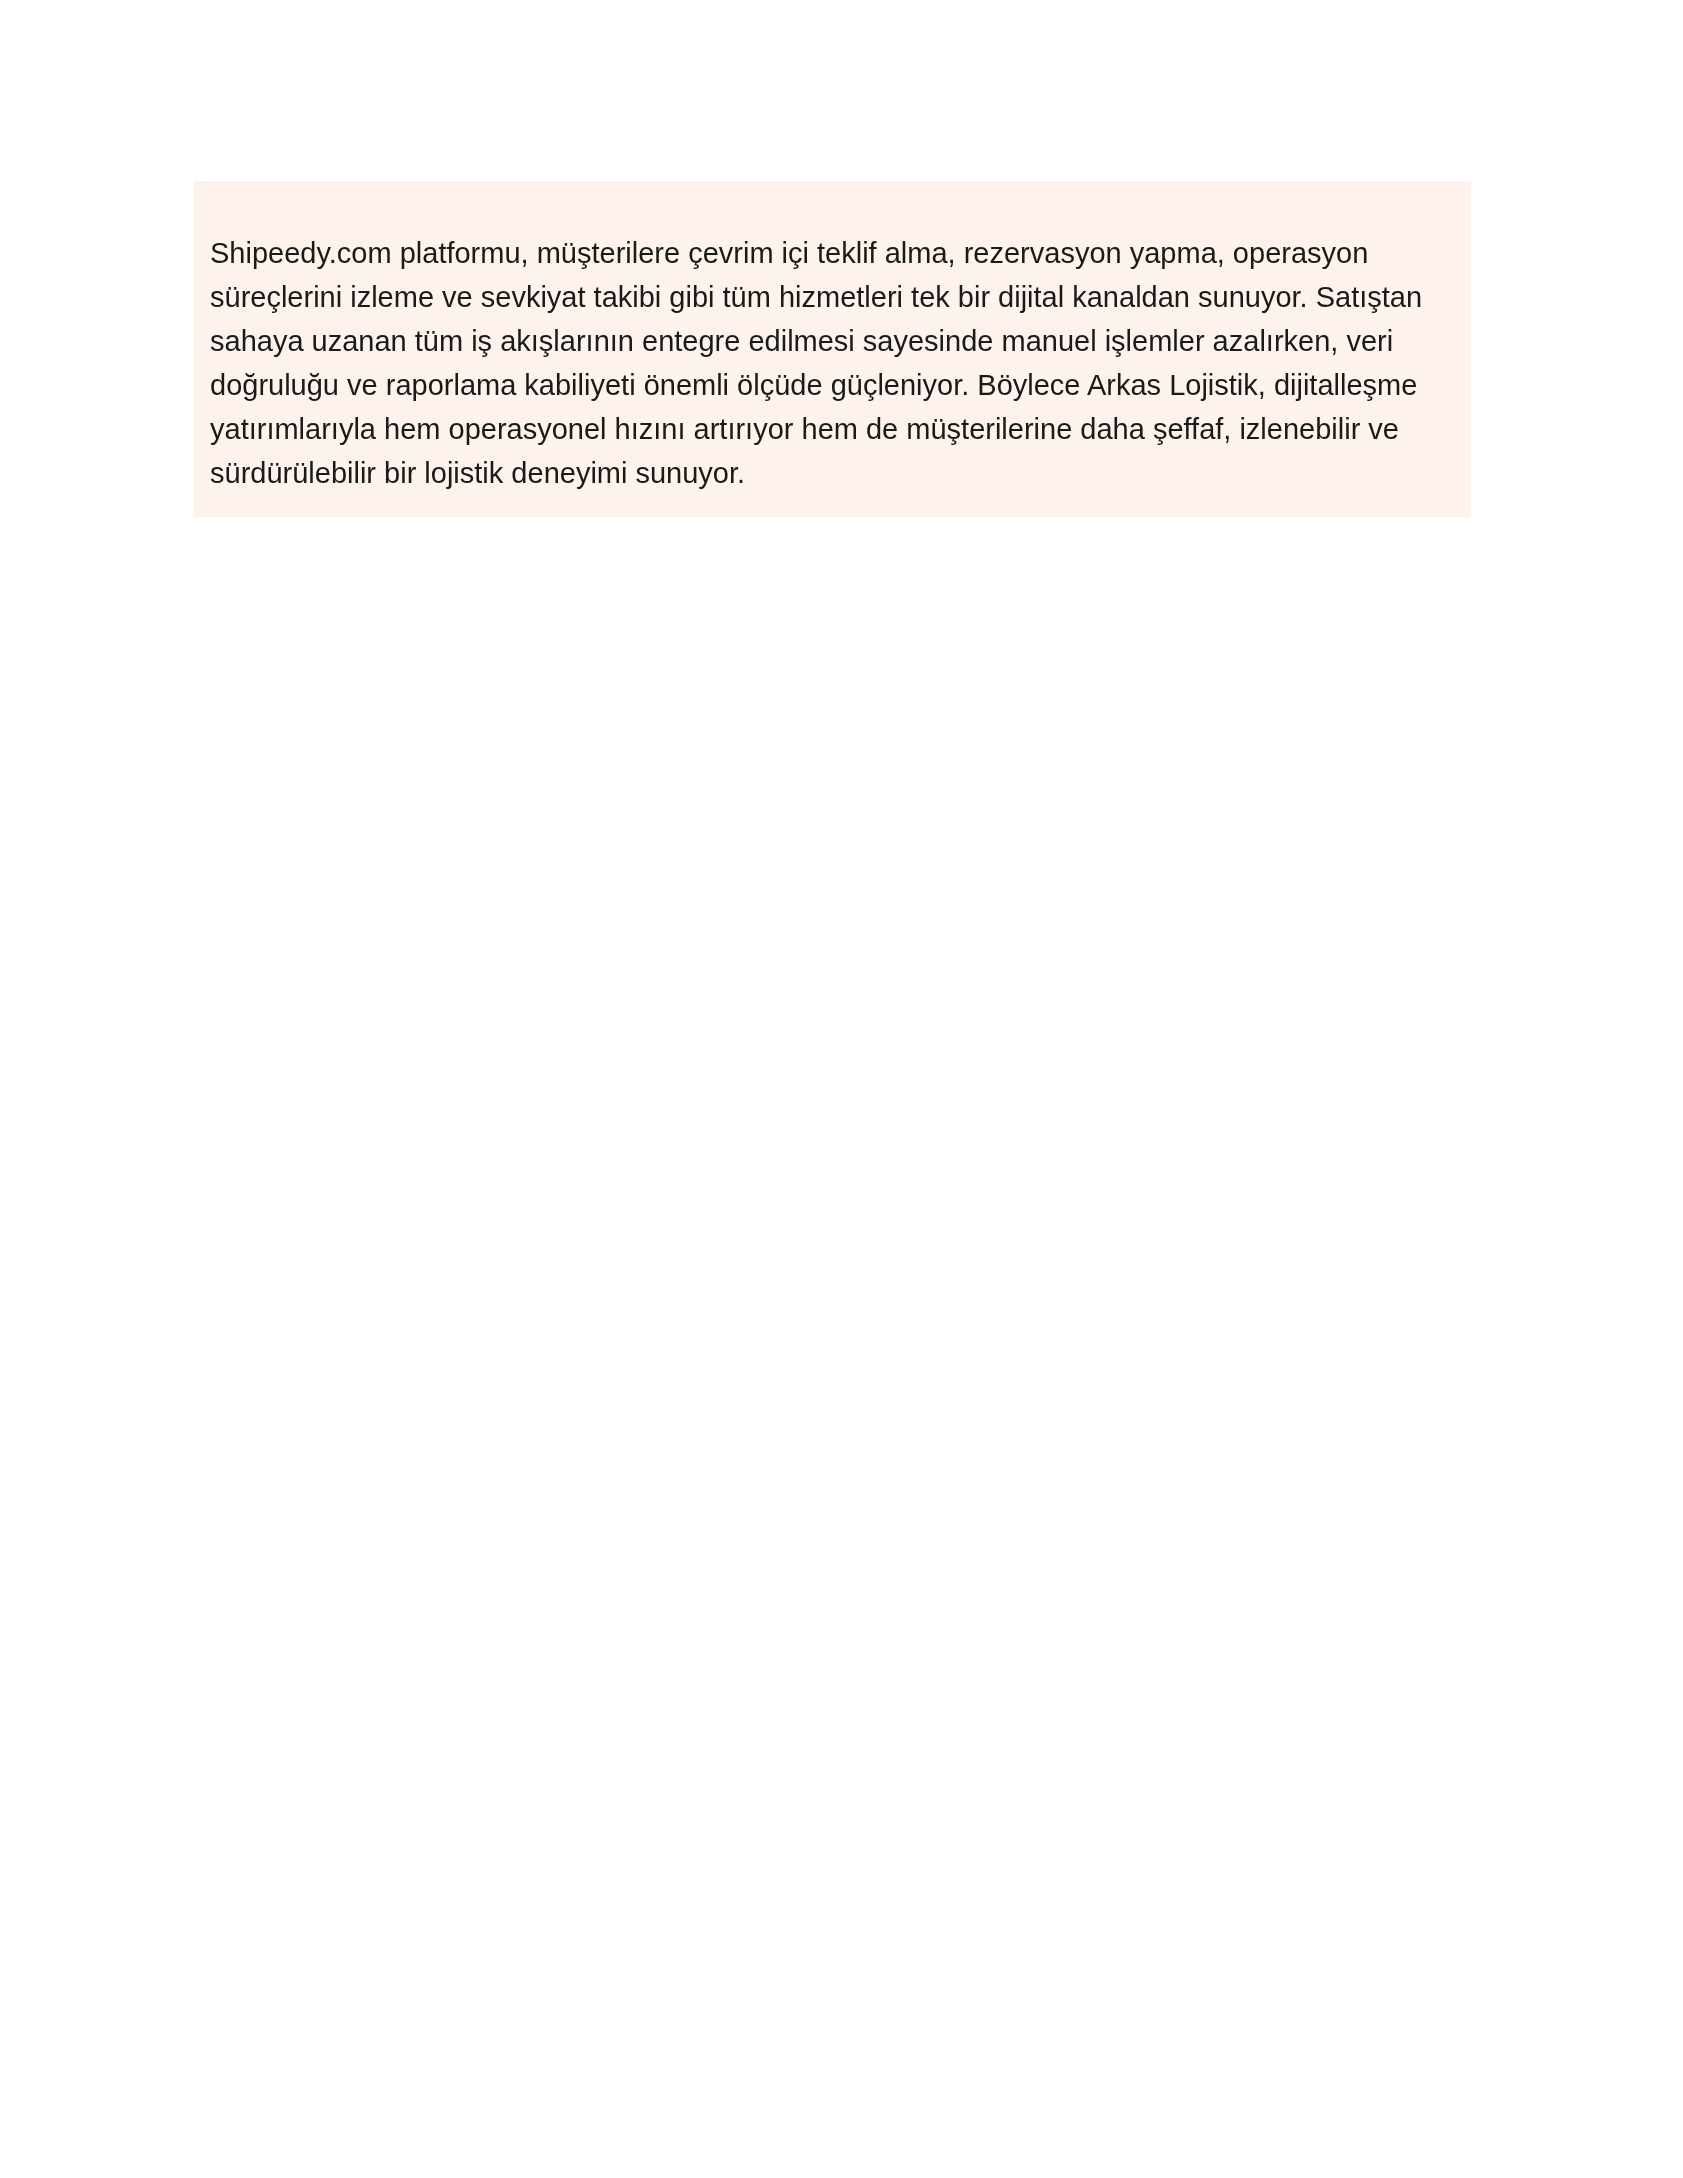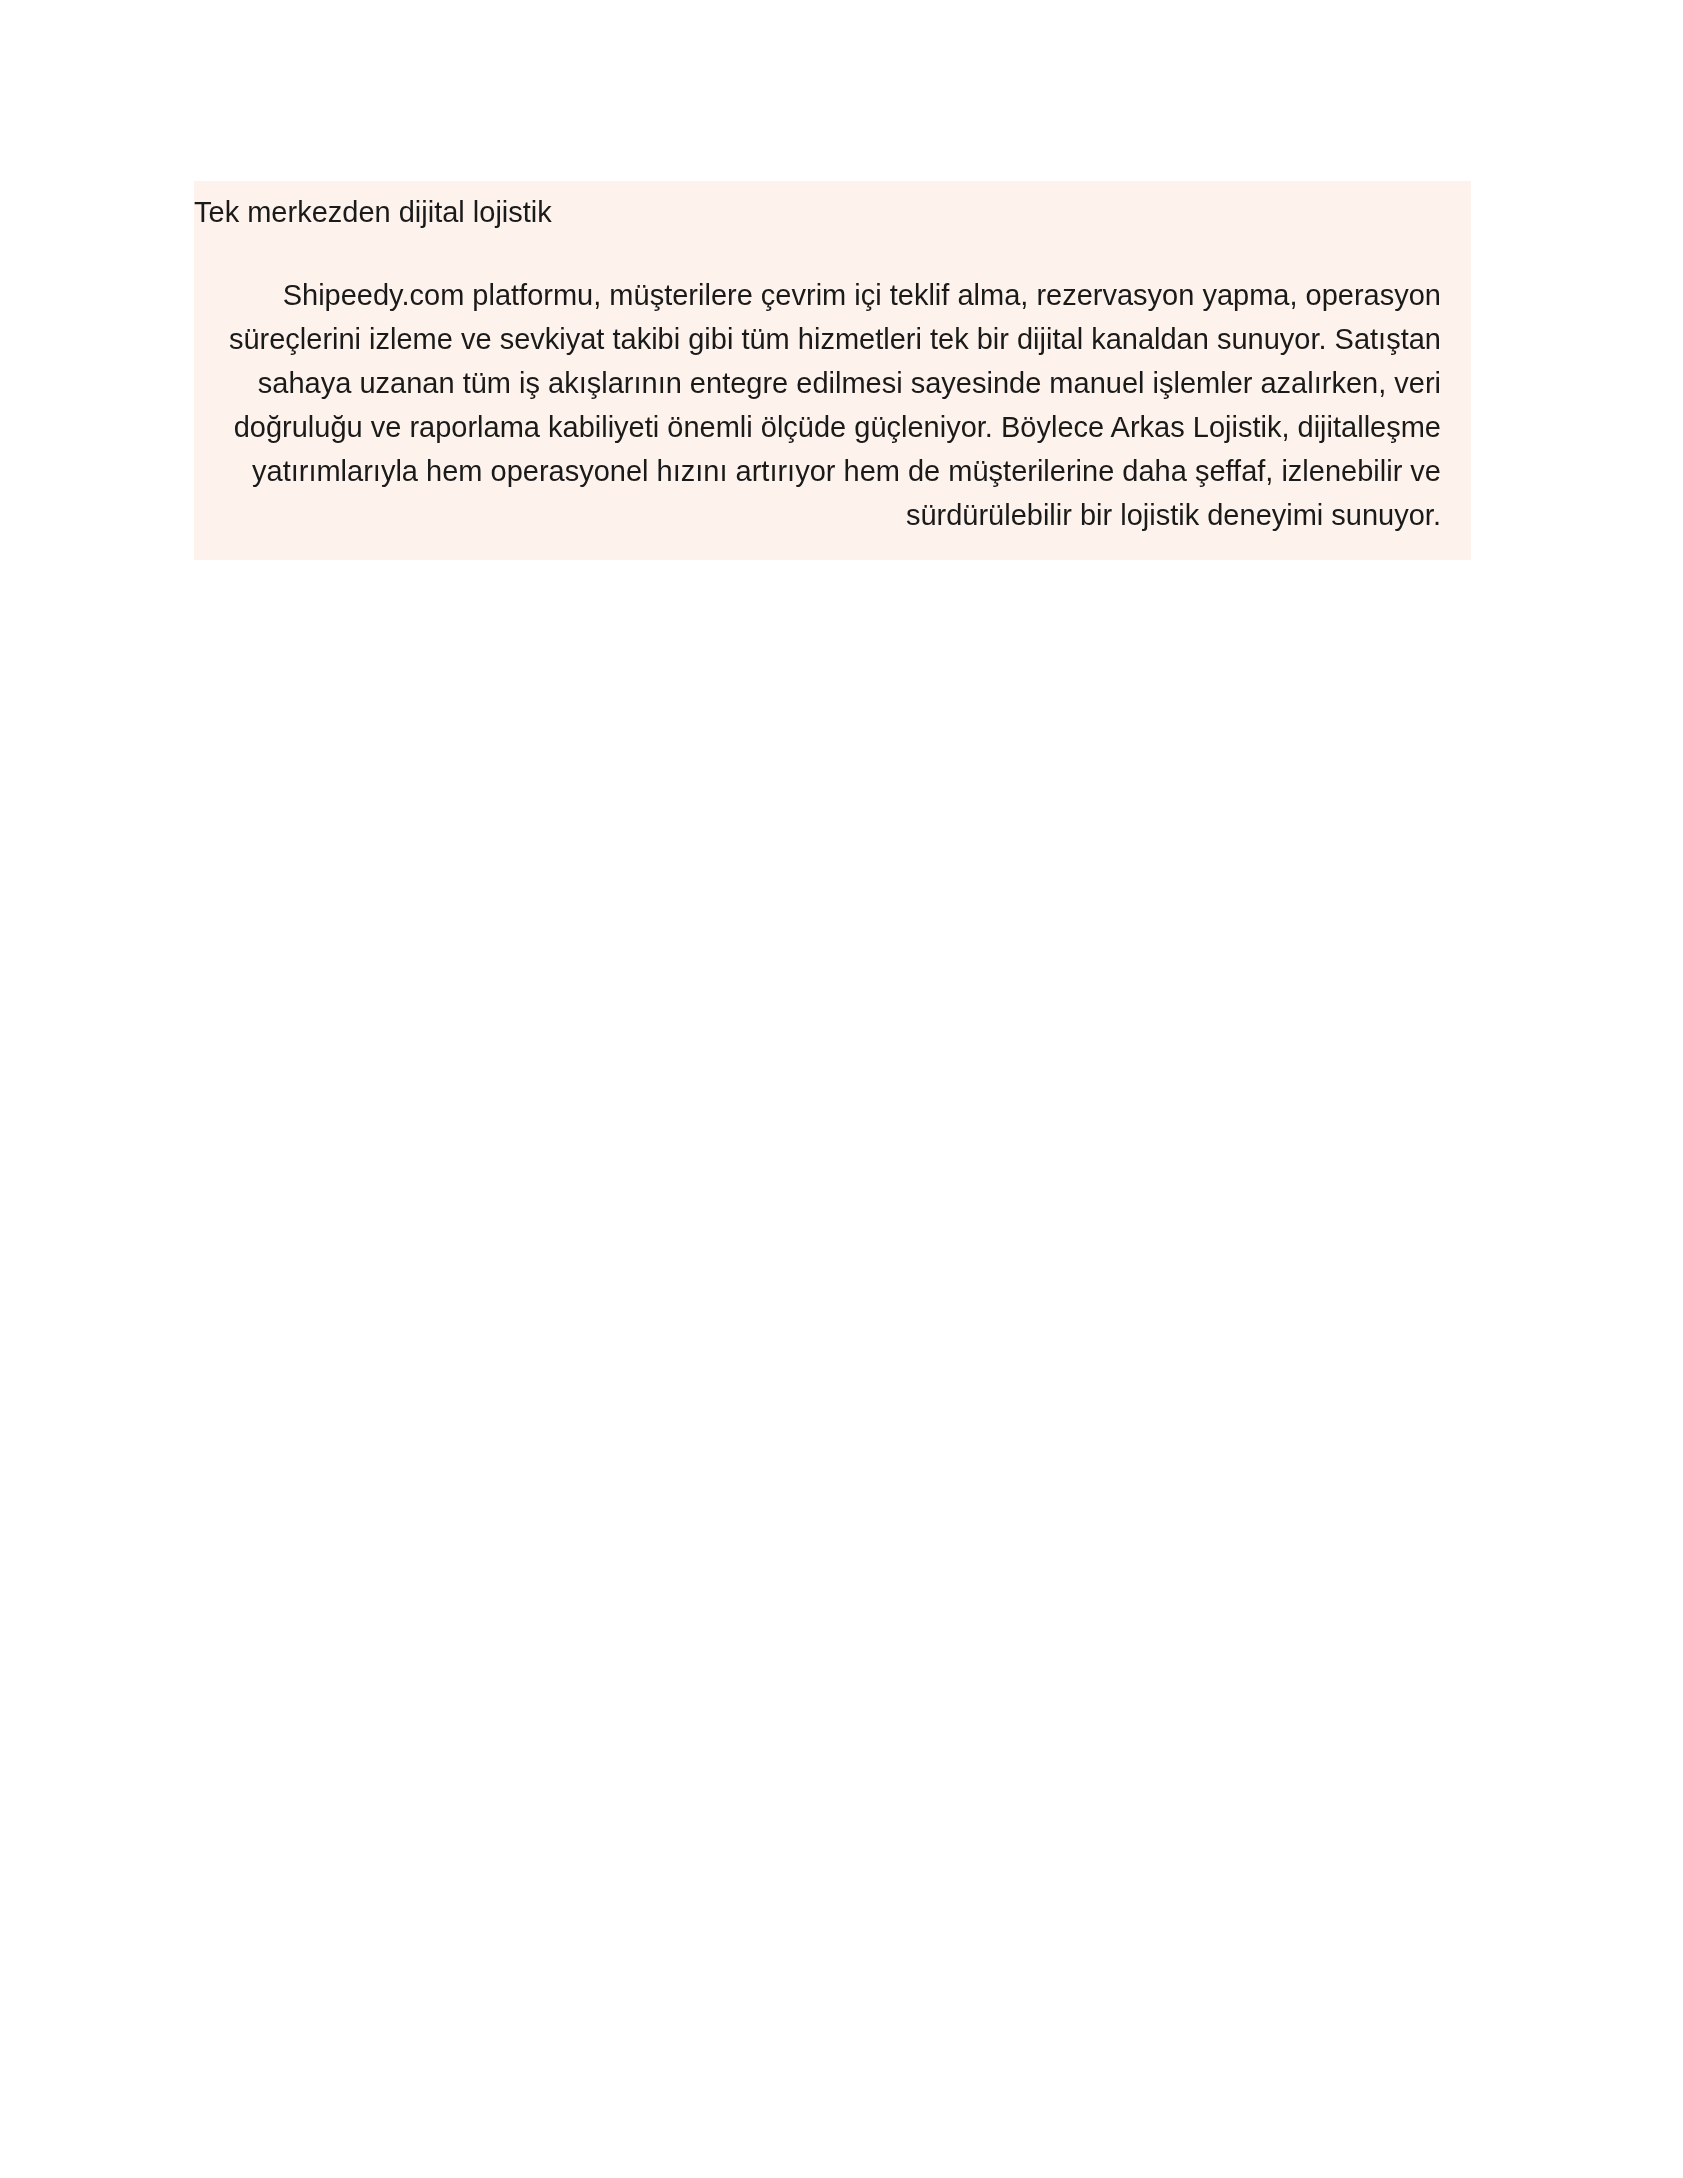--- a/index.html
+++ b/index.html
@@ -41,26 +41,25 @@
   .spacer {
     height: 40px;
   }
   .doc-paragraph {
     font-size: 29px;
     line-height: 1.52;
     font-weight: 400;
     color: #1a1a1a;
     margin: 0;
     padding: 0 30px 0 16px;
-    text-align: right;
+    text-align: left;
   }
 </style>
 </head>
 <body>
 
 <div class="page">
   <div class="content-block">
-    <p class="doc-heading">Tek merkezden dijital lojistik</p>
     <div class="spacer"></div>
     <p class="doc-paragraph">Shipeedy.com platformu, müşterilere çevrim içi teklif alma, rezervasyon yapma, operasyon süreçlerini izleme ve sevkiyat takibi gibi tüm hizmetleri tek bir dijital kanaldan sunuyor. Satıştan sahaya uzanan tüm iş akışlarının entegre edilmesi sayesinde manuel işlemler azalırken, veri doğruluğu ve raporlama kabiliyeti önemli ölçüde güçleniyor. Böylece Arkas Lojistik, dijitalleşme yatırımlarıyla hem operasyonel hızını artırıyor hem de müşterilerine daha şeffaf, izlenebilir ve sürdürülebilir bir lojistik deneyimi sunuyor.</p>
   </div>
 </div>
 
 
 </body></html>

